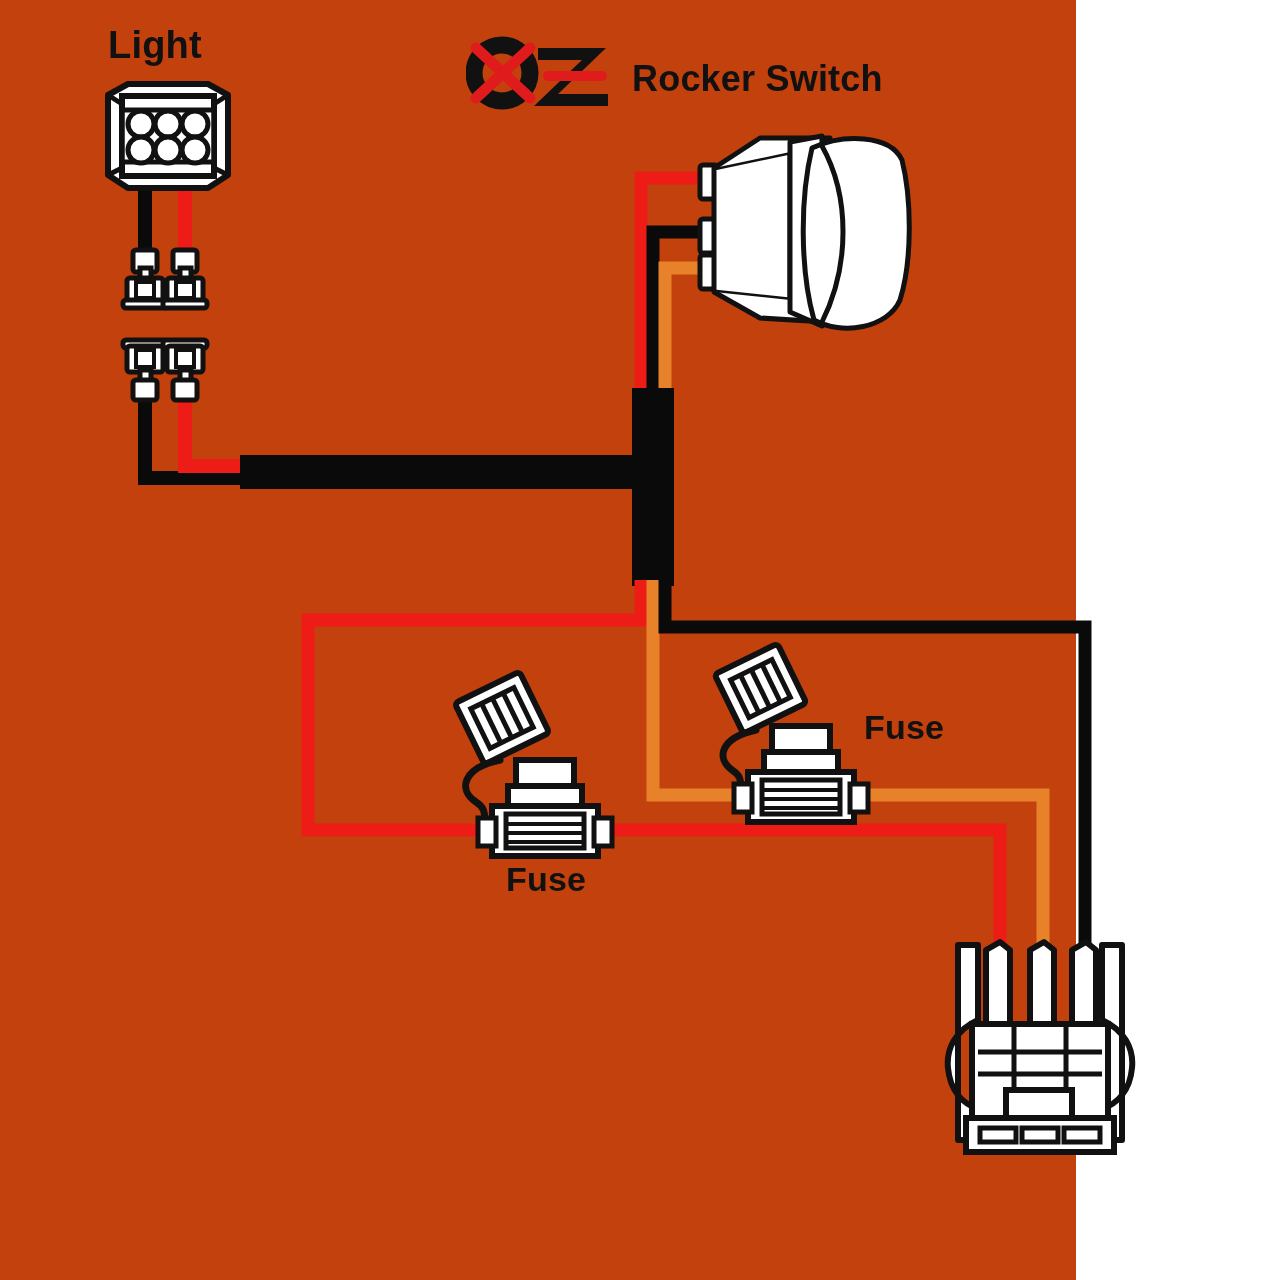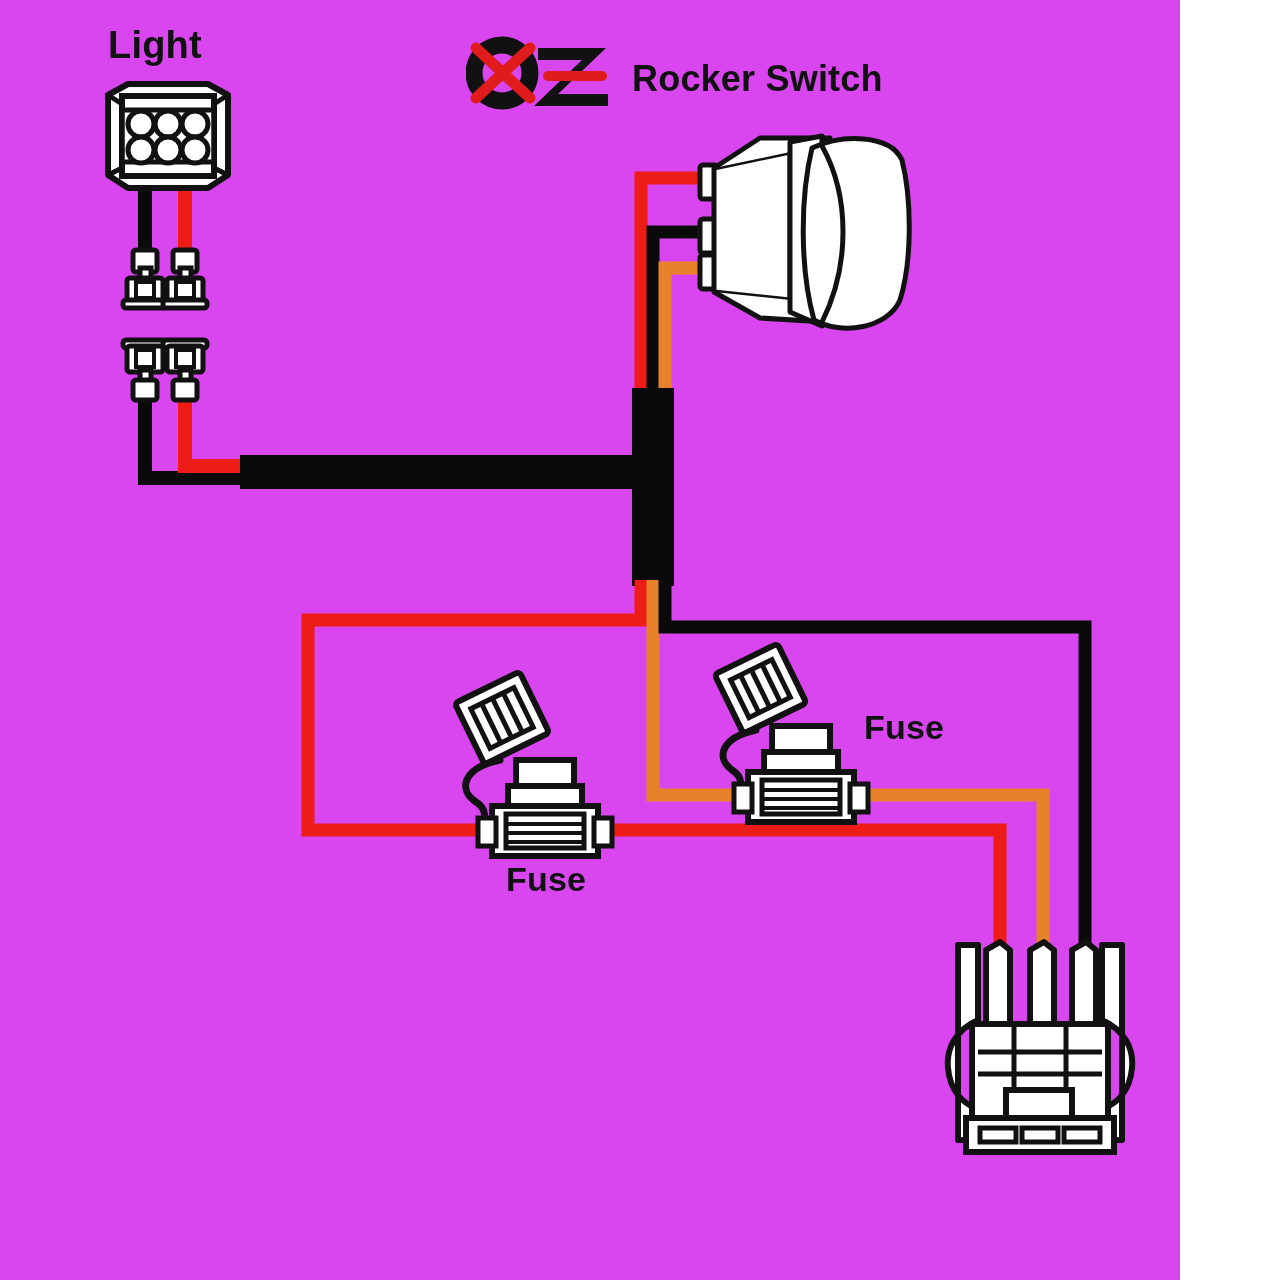--- a/index.html
+++ b/index.html
@@ -9,23 +9,23 @@
   }
   body {
     width: 1280px;
     height: 1280px;
     font-family: "Liberation Sans", sans-serif;
     overflow: hidden;
     position: relative;
   }
   #stage {
     position: relative;
-    width: 1180px;
+    width: 1076px;
     height: 1280px;
-    background: #d946ef;
+    background: #c2410c;
   }
   #diagram {
     position: absolute;
     left: 0;
     top: 0;
     width: 1280px;
     height: 1280px;
   }
   .lbl {
     position: absolute;

